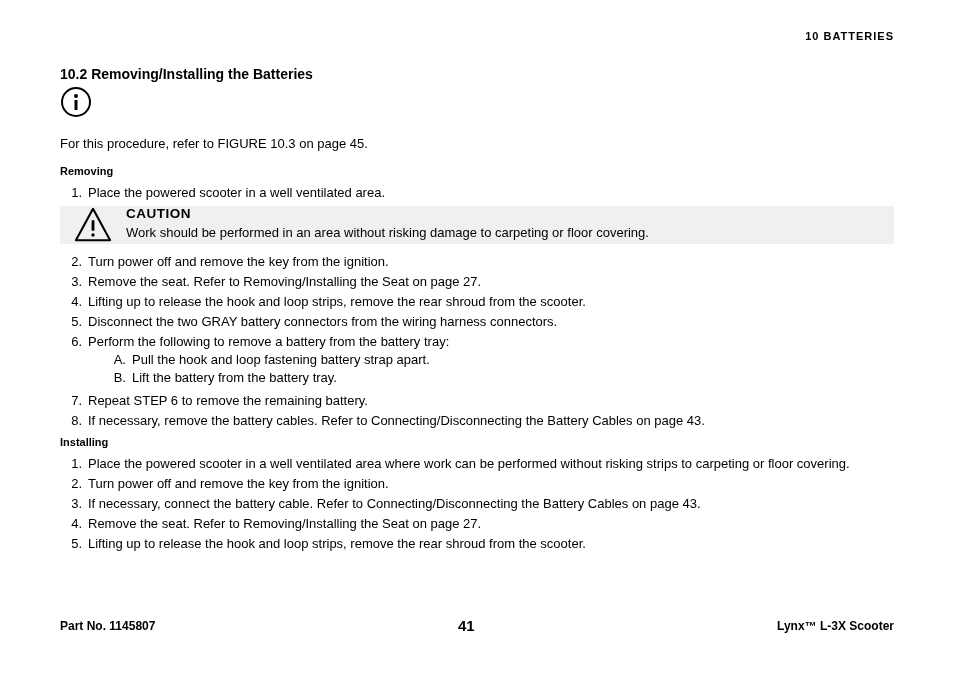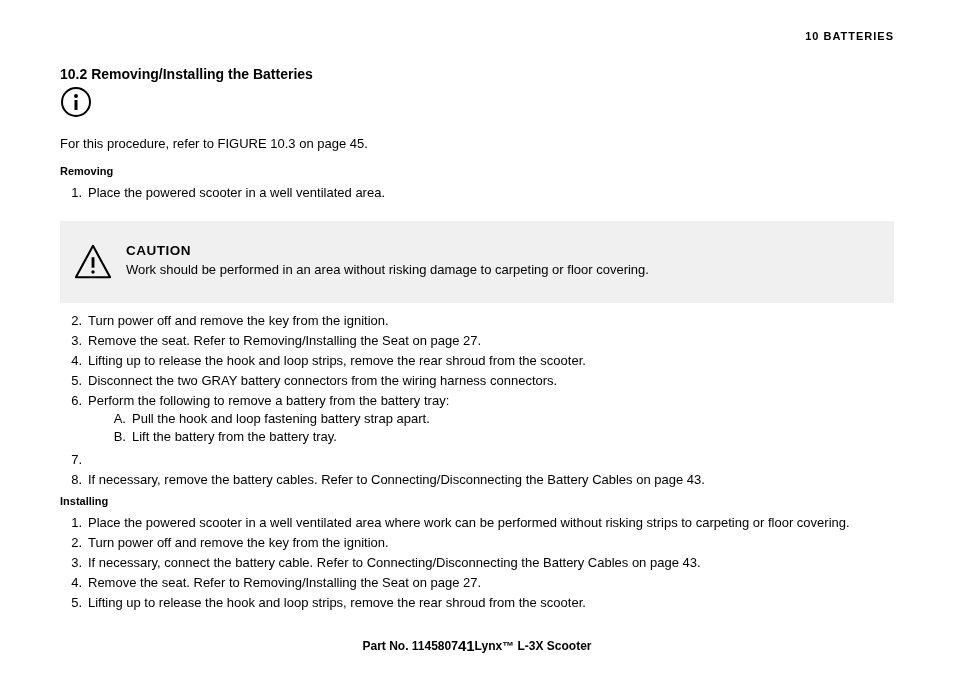--- a/index.html
+++ b/index.html
@@ -75,23 +75,23 @@
       margin-bottom: 3px;
       padding-left: 20px;
     }
     .sub-letter {
       min-width: 18px;
       text-align: right;
     }
     .caution-box {
       background: #f0f0f0;
       border: none;
-      padding: 22px 14px;
+      padding: 0 14px;
       margin-bottom: 10px;
-      margin-top: 21px;
+      margin-top: 6px;
       display: flex;
       gap: 14px;
       align-items: flex-start;
     }
     .caution-icon {
       width: 38px;
       height: 38px;
       flex-shrink: 0;
     }
     .caution-content {
@@ -100,25 +100,25 @@
     .caution-title {
       font-weight: bold;
       font-size: 13.5px;
       letter-spacing: 0.5px;
       margin-bottom: 4px;
     }
     .underline {
     }
     .footer {
       position: absolute;
-      bottom: 20px;
+      bottom: 40px;
       left: 60px;
       right: 60px;
       display: flex;
-      justify-content: center;
+      justify-content: space-between;
       align-items: center;
       font-size: 12px;
       font-weight: bold;
     }
     .page-number {
       font-size: 15px;
       font-weight: bold;
       text-align: center;
     }
   </style>
@@ -187,20 +187,21 @@
         </li>
         <li>
           <span class="sub-letter">B.</span>
           <span>Lift the battery from the battery tray.</span>
         </li>
       </ol>
     </span>
   </li>
   <li>
     <span class="num">7.</span>
+    <span>Repeat STEP 6 to remove the remaining battery.</span>
   </li>
   <li>
     <span class="num">8.</span>
     <span>If necessary, remove the battery cables. Refer to <span class="underline">Connecting/Disconnecting the Battery Cables</span><span> on page 43.</span></span>
   </li>
 </ol>
 
 <div class="subsection-title">Installing</div>
 
 <ol class="numbered-list">

